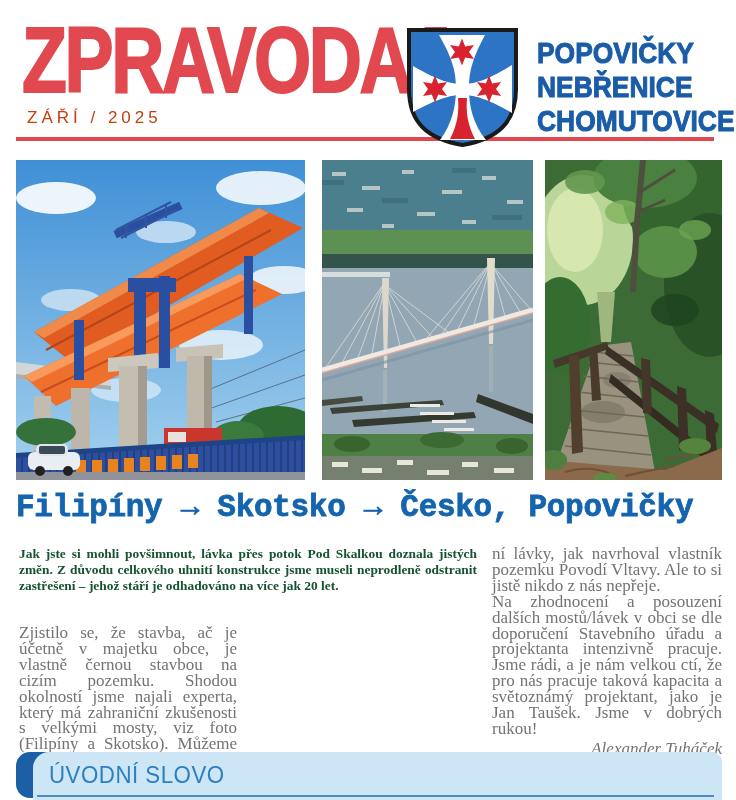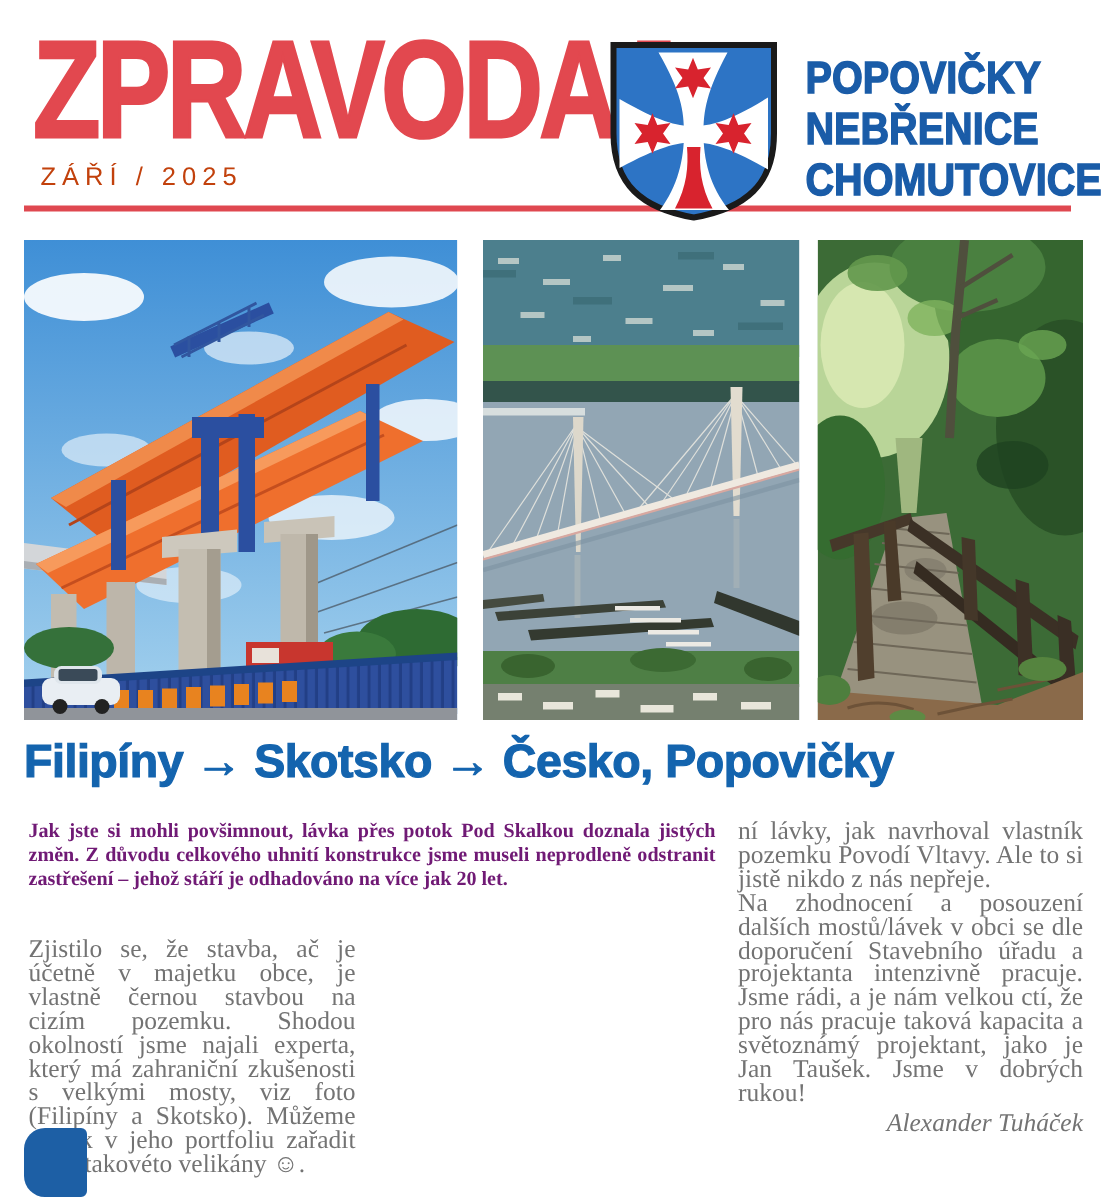--- a/index.html
+++ b/index.html
@@ -35,28 +35,28 @@
   .photos{ position:absolute; left:16px; top:160px; height:320px; display:flex; }
   .photo{ height:320px; overflow:hidden; }
   .photo svg{ display:block; width:100%; height:100%; }
   .photo-1{ width:289px; }
   .photo-2{ width:211px; margin-left:17px; }
   .photo-3{ width:177px; margin-left:12px; }
 
   
   .headline{
     position:absolute; left:16px; top:490px;
-    font-family:Liberation Sans, sans-serif; font-weight:700;
+    font-family:Liberation Mono, monospace; font-weight:700;
     font-size:31px; letter-spacing:-0.3px; color:#1464ae;
     -webkit-text-stroke:0.8px #1464ae; white-space:nowrap;
   }
   .lead{
     position:absolute; left:19px; top:546px; width:458px;
     font-weight:700; font-size:13.4px; line-height:15.9px;
-    text-align:justify; color:#701a75;
+    text-align:justify; color:#14532d;
   }
   .bodycol{
     position:absolute; font-size:17px; line-height:15.9px;
     text-align:justify; color:#737373;
   }
   .col1{ left:19px;  top:609px; width:218px;margin-top:16px; }
   .col2{ left:247px; top:609px; width:233px; }
   .col3{ left:492px; top:546px; width:230px; }
   .sig{ text-align:right; font-style:italic; margin-top:4px; }
 
@@ -334,14 +334,18 @@
   <div class="headline">Filipíny → Skotsko → Česko, Popovičky</div>
   <p class="lead">Jak jste si mohli povšimnout, lávka přes potok Pod Skalkou doznala jistých změn. Z důvodu celkového uhnití konstrukce jsme museli neprodleně odstranit zastřešení – jehož stáří je odhadováno na více jak 20 let.</p>
   <p class="bodycol col1">Zjistilo se, že stavba, ač je účetně v majetku obce, je vlastně černou stavbou na cizím pozemku. Shodou okolností jsme najali experta, který má zahraniční zkušenosti s velkými mosty, viz foto (Filipíny a Skotsko). Můžeme se tak v jeho portfoliu zařadit mezi takovéto velikány ☺.</p>
   <div class="bodycol col3">
     <p>ní lávky, jak navrhoval vlastník pozemku Povodí Vltavy. Ale to si jistě nikdo z nás nepřeje.</p>
     <p>Na zhodnocení a posouzení dalších mostů/lávek v obci se dle doporučení Stavebního úřadu a projektanta intenzivně pracuje. Jsme rádi, a je nám velkou ctí, že pro nás pracuje taková kapacita a světoznámý projektant, jako je Jan Taušek. Jsme v dobrých rukou!</p>
     <p class="sig">Alexander Tuháček</p>
   </div>
 
   <div class="section-tab"></div>
+  <div class="section-bar">
+    <span class="section-label">ÚVODNÍ SLOVO</span>
+    <div class="section-underline"></div>
+  </div>
 
 </div>
 
 </body></html>

